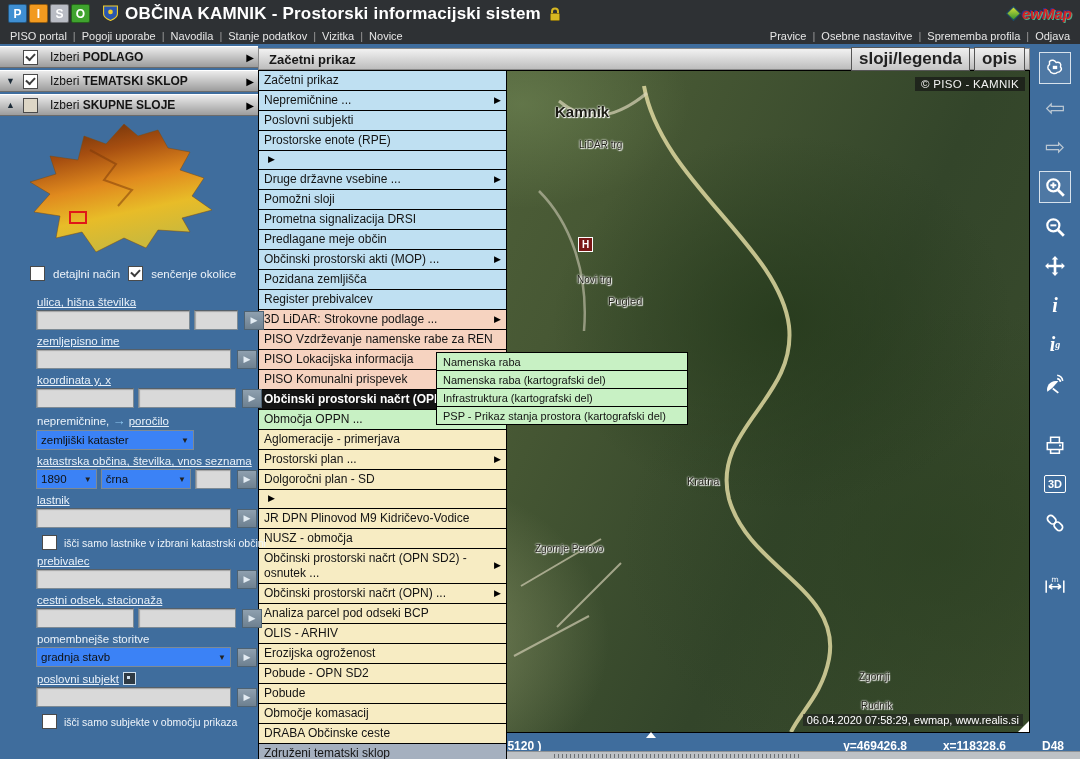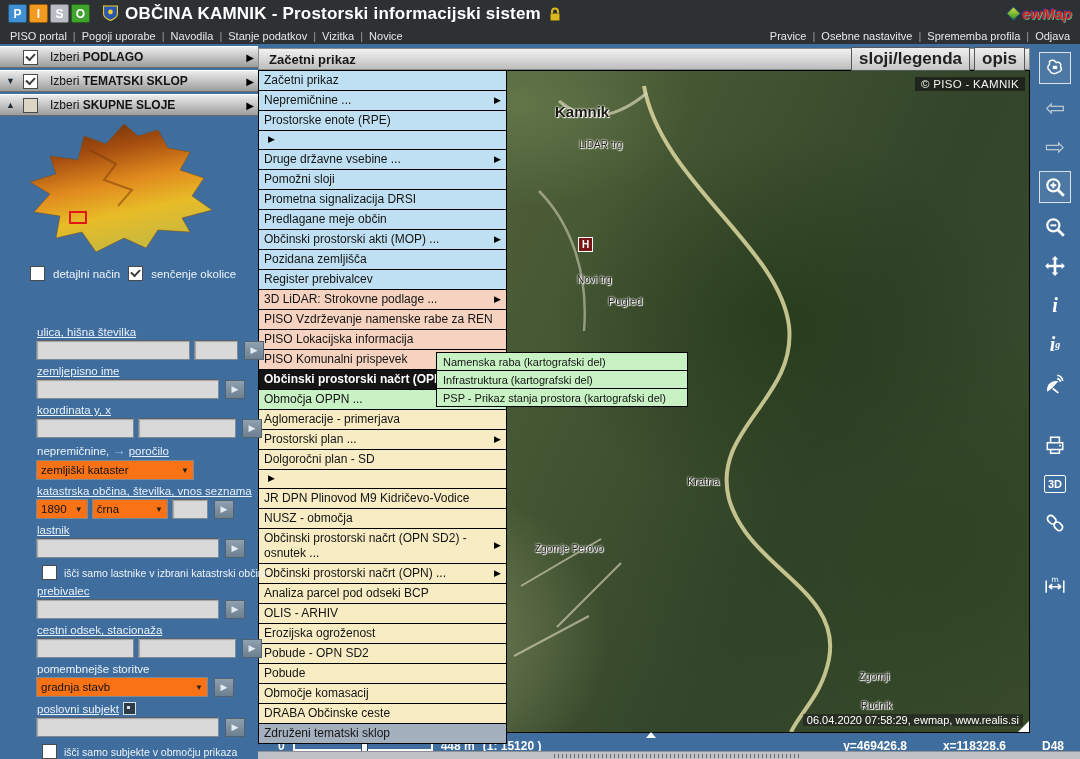--- a/index.html
+++ b/index.html
@@ -36,32 +36,32 @@
   .seclab{font-size:12px;color:#141414;margin-left:6px;white-space:nowrap;}
   .secarrow{margin-left:auto;font-size:10px;color:#000;}
   .terrain{height:142px;margin:4px 0 2px 0;position:relative;}
   .optrow{display:flex;align-items:center;padding:2px 0 4px 30px;gap:8px;}
   .opt{display:flex;align-items:center;gap:8px;}
   .optlab{font-size:11.5px;color:#eef4fa;white-space:nowrap;}
   .tabs{display:flex;gap:3px;padding:4px 0 0 6px;}
   .tab{width:77px;height:21px;display:flex;align-items:center;justify-content:center;font-size:12px;
        color:#13232e;background:linear-gradient(#9fb0bc,#8397a6);border:1px solid #5d7282;cursor:pointer;}
   .tab.active{background:linear-gradient(#c3d1da,#a9bcc8);font-weight:bold;}
-  .panel{padding:6px 24px 0 36px;margin-top:30px;}
+  .panel{padding:6px 1px 0 36px;}
   .flabel{font-size:11.5px;color:#eaf2fa;margin:5px 0 2px 1px;white-space:nowrap;}
   .flabel.u{text-decoration:underline;}
   .flink{color:#eaf2fa;text-decoration:underline;cursor:pointer;}
   .bluearrow{color:#8ec6f0;font-weight:bold;font-size:13px;}
   .frow{display:flex;gap:4px;align-items:center;}
   .tin{height:16px;background:#d9d9d9;border:1px solid #7d8a94;border-top-color:#55606a;box-shadow:inset 1px 1px 1px rgba(0,0,0,.25);}
   .w150{width:148px;} .w36{width:38px;} .w92{width:92px;} .w192{width:192px;} .w30{width:30px;}
   .gobtn{width:20px;height:19px;flex:none;background:linear-gradient(#8fa0af,#6d8090);border:1px solid #4e6272;
          display:flex;align-items:center;justify-content:center;padding:0;cursor:pointer;margin-left:2px;}
   .gotri{color:#e3ecf3;font-size:9px;}
-  .sel{height:18px;background:#f97316;border:1px solid #7d8a94;display:flex;align-items:center;
+  .sel{height:18px;background:#3b82f6;border:1px solid #7d8a94;display:flex;align-items:center;
        font-size:11.5px;color:#111;padding:0 4px;position:relative;cursor:pointer;}
   .sel .caret{margin-left:auto;font-size:8px;color:#222;padding-left:4px;}
   .sw150{width:148px;} .sw60{width:58px;} .sw92{width:92px;} .sw192{width:192px;}
   .cbrow{display:flex;align-items:center;gap:7px;margin:7px 0 2px 6px;}
   .cblab{font-size:10.5px;color:#eef4fa;white-space:nowrap;}
   .miniico{width:11px;height:11px;border:1px solid #cfe0ee;display:inline-block;vertical-align:-2px;margin-left:4px;
            background:#2e3a44;position:relative;}
   .miniico::after{content:"";position:absolute;left:3px;top:3px;width:3px;height:3px;background:#cfe0ee;}
   .modules{padding:10px 8px 0 30px;}
   
@@ -389,20 +389,23 @@
 
   <div class="menu" id="menu">
       <div class="mi g-blue">
         <span class="milab">Začetni prikaz</span>
       </div>
       <div class="mi g-blue">
         <span class="milab">Nepremičnine ...</span>
         <span class="miarrow">▶</span>
       </div>
       <div class="mi g-blue">
+        <span class="milab">Poslovni subjekti</span>
+      </div>
+      <div class="mi g-blue">
         <span class="milab">Prostorske enote (RPE)</span>
       </div>
       <div class="mi g-blue">
         <span class="miarrow">▶</span>
       </div>
       <div class="mi g-blue">
         <span class="milab">Druge državne vsebine ...</span>
         <span class="miarrow">▶</span>
       </div>
       <div class="mi g-blue">
@@ -491,20 +494,21 @@
         <span class="milab">Območje komasacij</span>
       </div>
       <div class="mi g-yellow">
         <span class="milab">DRABA Občinske ceste</span>
       </div>
       <div class="mi g-gray">
         <span class="milab">Združeni tematski sklop</span>
       </div>
     </div>
   <div class="submenu" id="submenu">
+      <div class="smi">Namenska raba</div>
       <div class="smi">Namenska raba (kartografski del)</div>
       <div class="smi">Infrastruktura (kartografski del)</div>
       <div class="smi">PSP - Prikaz stanja prostora (kartografski del)</div>
     </div>
 
   <div class="rtools">
     <div class="ticon boxed">
       <svg width="22" height="22" viewBox="0 0 20 20">
           <path d="M5 4 C7 2 10 3 11 5 C14 4 16 6 15 9 C17 11 15 14 12 14 C10 16 6 15 5 12 C3 11 3 8 5 7 Z" stroke="#fff" stroke-width="1.3" fill="none"></path>
           <rect x="8" y="8" width="4" height="3" fill="#fff"></rect>

